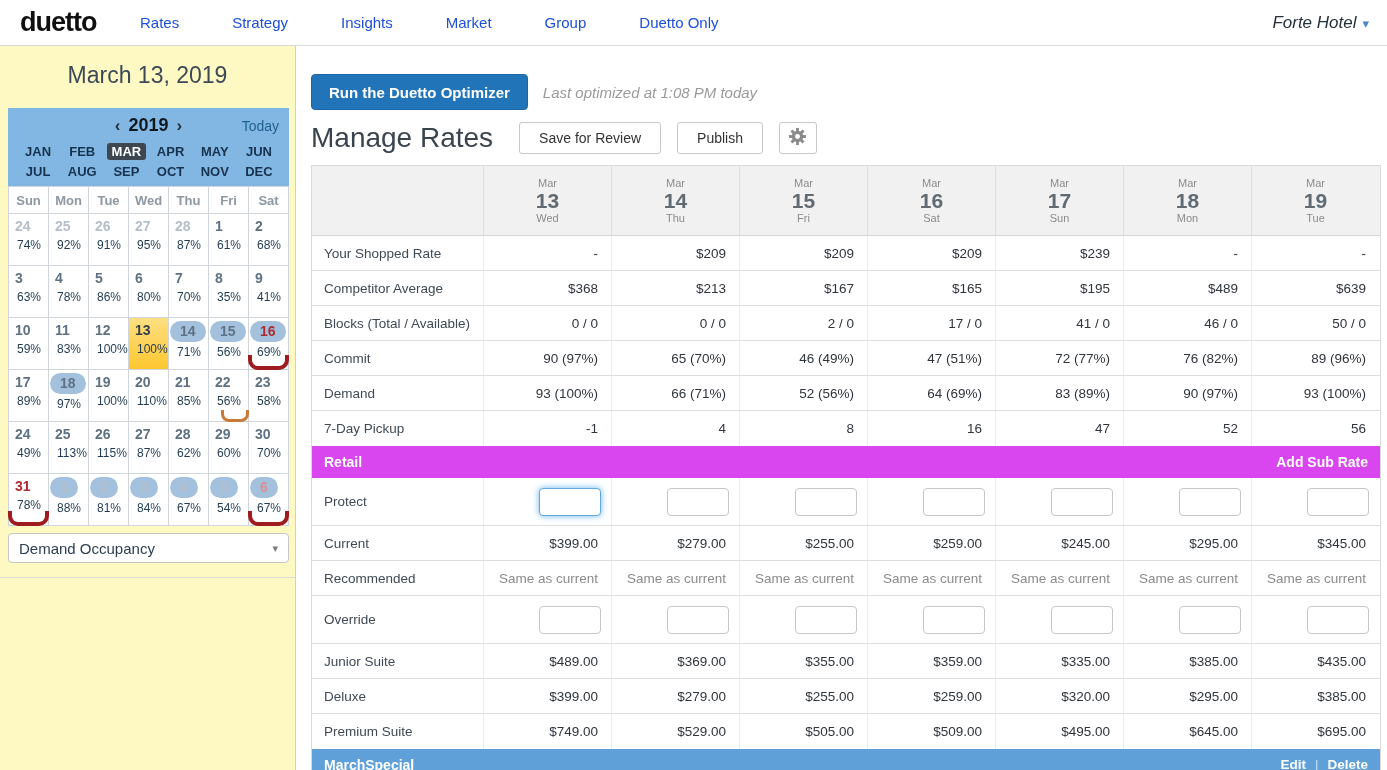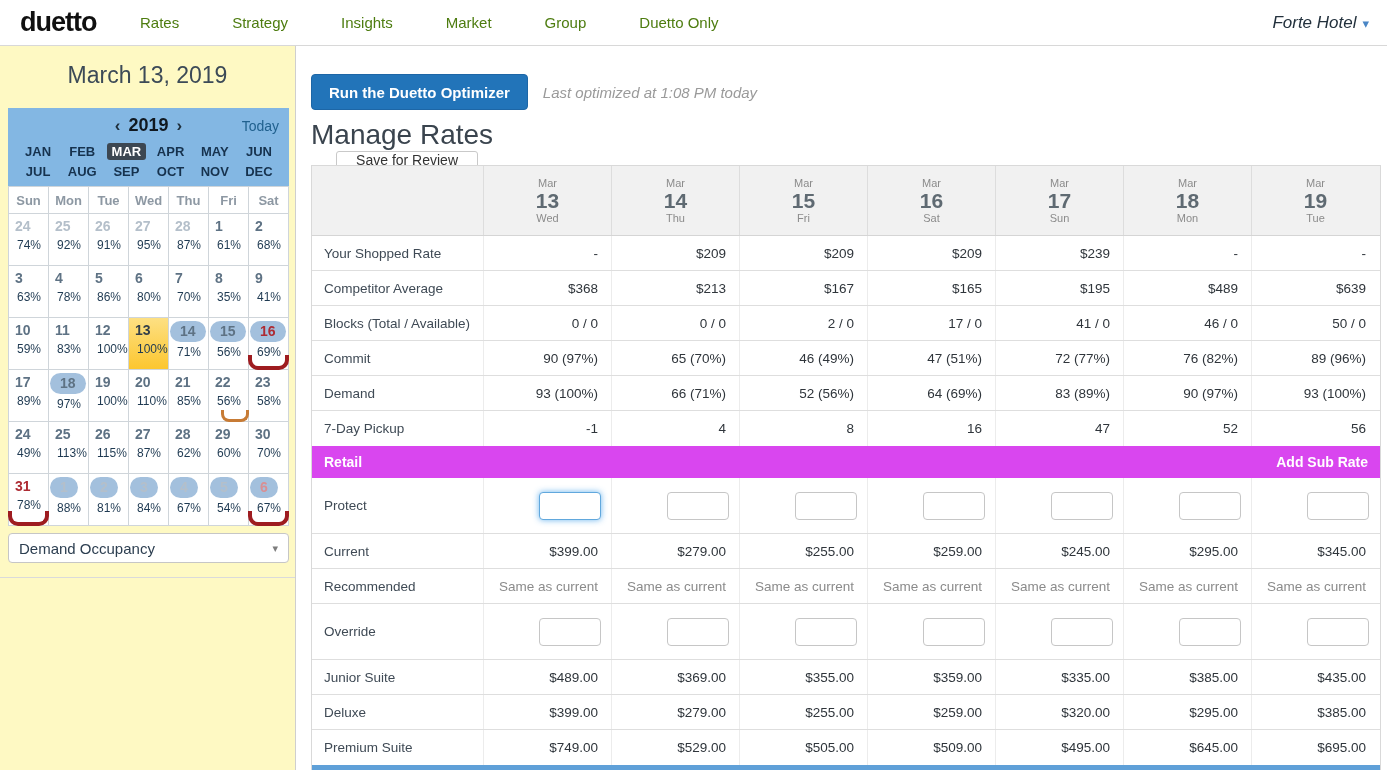--- a/index.html
+++ b/index.html
@@ -4,21 +4,21 @@
 <style>
   * { box-sizing: border-box; margin: 0; padding: 0; }
   html,body { width:1387px; height:770px; }
   body { font-family: "Liberation Sans", "DejaVu Sans", sans-serif; background:#fff; overflow:hidden; }
   #app { position:relative; width:1387px; height:770px; background:#fff; }
 
   
   .topnav { position:absolute; left:0; top:0; width:1387px; height:46px; background:#fff; border-bottom:1px solid #d8d8d8; }
   .logo { position:absolute; left:20px; top:0; line-height:44px; font-size:27px; font-weight:bold; color:#101010; letter-spacing:-1px; }
   .nav-items { position:absolute; left:140px; top:0; display:flex; column-gap:53px; }
-  .nav-items a { line-height:46px; font-size:15px; color:#4d7c0f; text-decoration:none; cursor:pointer; }
+  .nav-items a { line-height:46px; font-size:15px; color:#1d4ed8; text-decoration:none; cursor:pointer; }
   .hotel { position:absolute; right:18px; top:0; line-height:46px; font-size:17px; color:#23313d; cursor:pointer;font-style:italic; }
   .hotel .caret { color:#4a86c6; font-size:13px; margin-left:6px; }
 
   
   .sidebar { position:absolute; left:0; top:46px; width:296px; height:724px; background:#fef9c3; border-right:1px solid #cfcfcf; }
   .sidetitle { position:absolute; left:0; top:16px; width:100%; text-align:center; font-size:23px; font-weight:400; color:#3c4a57; }
   .cal-panel { position:absolute; left:8px; top:62px; width:281px; height:78px; background:#83b7e3; }
   .yearrow { height:30px; display:flex; align-items:center; justify-content:center; padding-top:5px; position:relative; }
   .yr-arrow { font-weight:bold; color:#1d2d3a; font-size:17px; padding:0 8px; cursor:pointer; line-height:20px; }
   .year { font-size:18px; font-weight:bold; color:#101820; }
@@ -43,35 +43,35 @@
 
   .metric-select { position:absolute; left:8px; top:487px; width:281px; height:30px; background:#fff; border:1px solid #c6c6c6; border-radius:4px; display:flex; align-items:center; justify-content:space-between; padding:0 10px; font-size:15px; color:#2c3e50; cursor:pointer; }
   .metric-select .sel-caret { color:#7d7d7d; font-size:11px; }
   .side-divider { position:absolute; left:0; top:531px; width:100%; border-top:1px solid #dadada; }
 
   
   .main { position:absolute; left:296px; top:46px; width:1091px; height:724px; background:#fff; }
   .opt-row { position:absolute; left:15px; top:28px; display:flex; align-items:center; }
   .btn-primary { height:36px; padding:8px 17px; background:#2274b9; border:1px solid #1d66a6; border-radius:4px; color:#fff; font-weight:bold; font-size:15px; cursor:pointer; font-family:inherit; }
   .optimized { font-style:italic; color:#9a9a9a; font-size:15px; margin-left:15px; }
-  .title-row { position:absolute; left:15px; top:73px; display:flex; align-items:center; height:38px;flex-direction:column; }
+  .title-row { position:absolute; left:15px; top:73px; display:flex; align-items:center; height:38px; }
   .page-title { font-size:28px; font-weight:400; color:#3a444e; margin-right:26px; }
   .btn { height:32px; padding:0 19px; background:#fff; border:1px solid #c9c9c9; border-radius:3px; font-size:14px; color:#333; margin-right:16px; cursor:pointer; font-family:inherit; }
   .btn.gear { width:38px; padding:0; display:flex; align-items:center; justify-content:center; }
 
   .rate-table { position:absolute; left:15px; top:119px; width:1070px; border:1px solid #d9d9d9; background:#fff; }
   .trow, .thead { display:grid; grid-template-columns:171px repeat(7,128px); }
   .thead { height:70px; background:#f1f1f1; border-bottom:1px solid #d5d5d5; }
   .th { border-left:1px solid #ddd; display:flex; flex-direction:column; align-items:center; justify-content:center; }
   .th .mon { font-size:11px; color:#8b8b8b; }
   .th .dnum { font-size:21px; color:#5f6a72; font-weight:bold; line-height:1.1; }
   .th .wdy { font-size:11px; color:#8b8b8b; }
   .trow { height:35px; background:#fff; border-bottom:1px solid #dedede; }
   .trow:last-child { border-bottom:none; }
-  .trow.inputrow { height:56px; }
+  .trow.inputrow { height:48px; }
   .tlabel { padding-left:12px; display:flex; align-items:center; font-size:13.5px; color:#3f4a55; }
   .tval { display:flex; align-items:center; justify-content:flex-end; padding-right:13px; font-size:13.5px; color:#2f353b; border-left:1px solid #ececec; }
   .tval.muted { color:#8b8b8b; }
   .inputcell { padding-right:10px; }
   .rateinput { width:62px; height:28px; border:1px solid #c6c6c6; border-radius:4px; background:#fff; outline:none; font-family:inherit; }
   .rateinput.focus { border:1px solid #61a8dd; box-shadow:0 0 6px rgba(82,168,236,.85); }
   .section-bar { height:32px; display:flex; align-items:center; justify-content:space-between; padding:0 12px; color:#fff; font-weight:bold; font-size:14px; }
   .section-bar.retail { background:#d946ef; }
   .section-bar.special { background:#5fa0d8; height:31px; }
   .section-bar a { color:#fff; text-decoration:none; cursor:pointer; }

